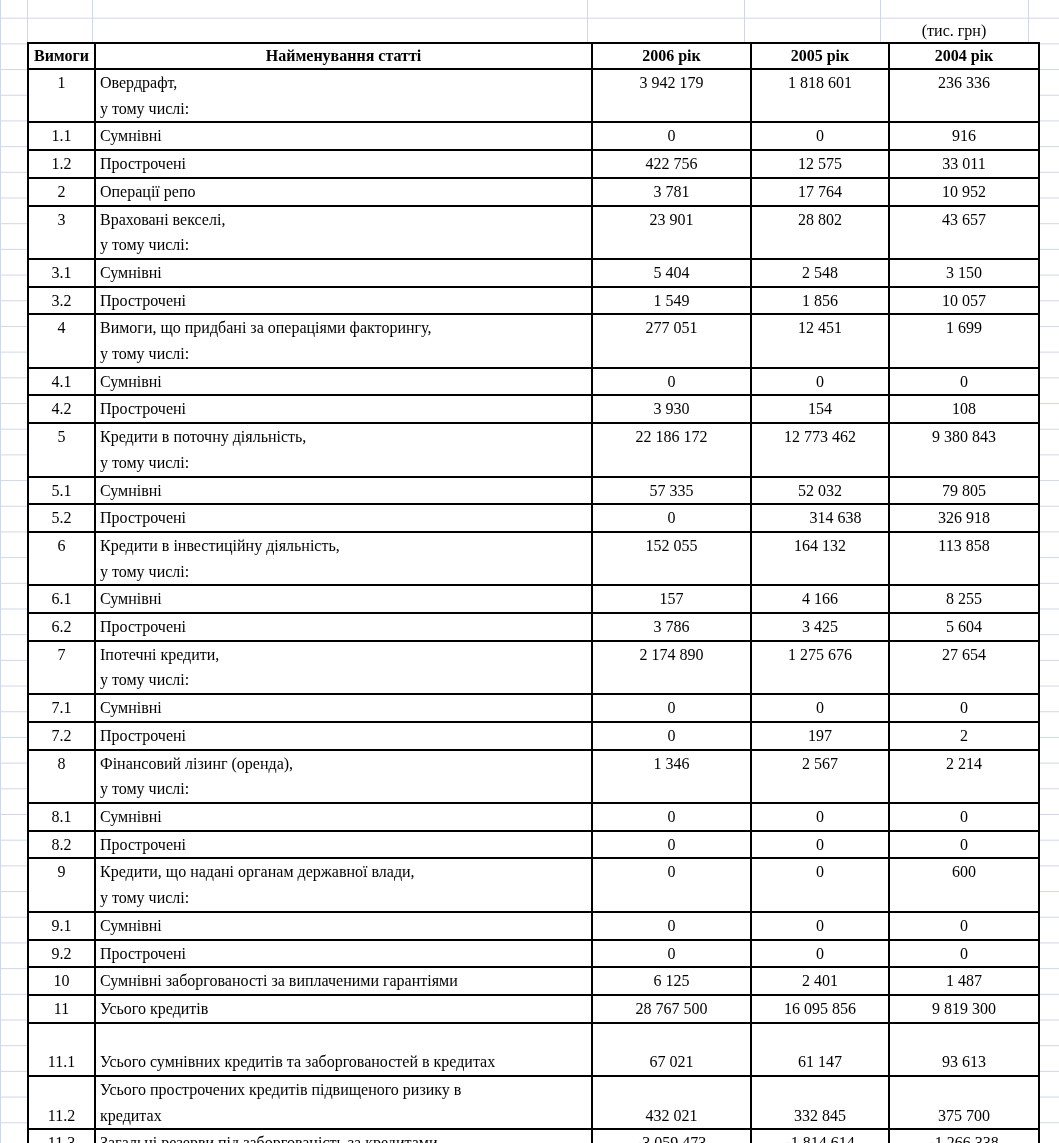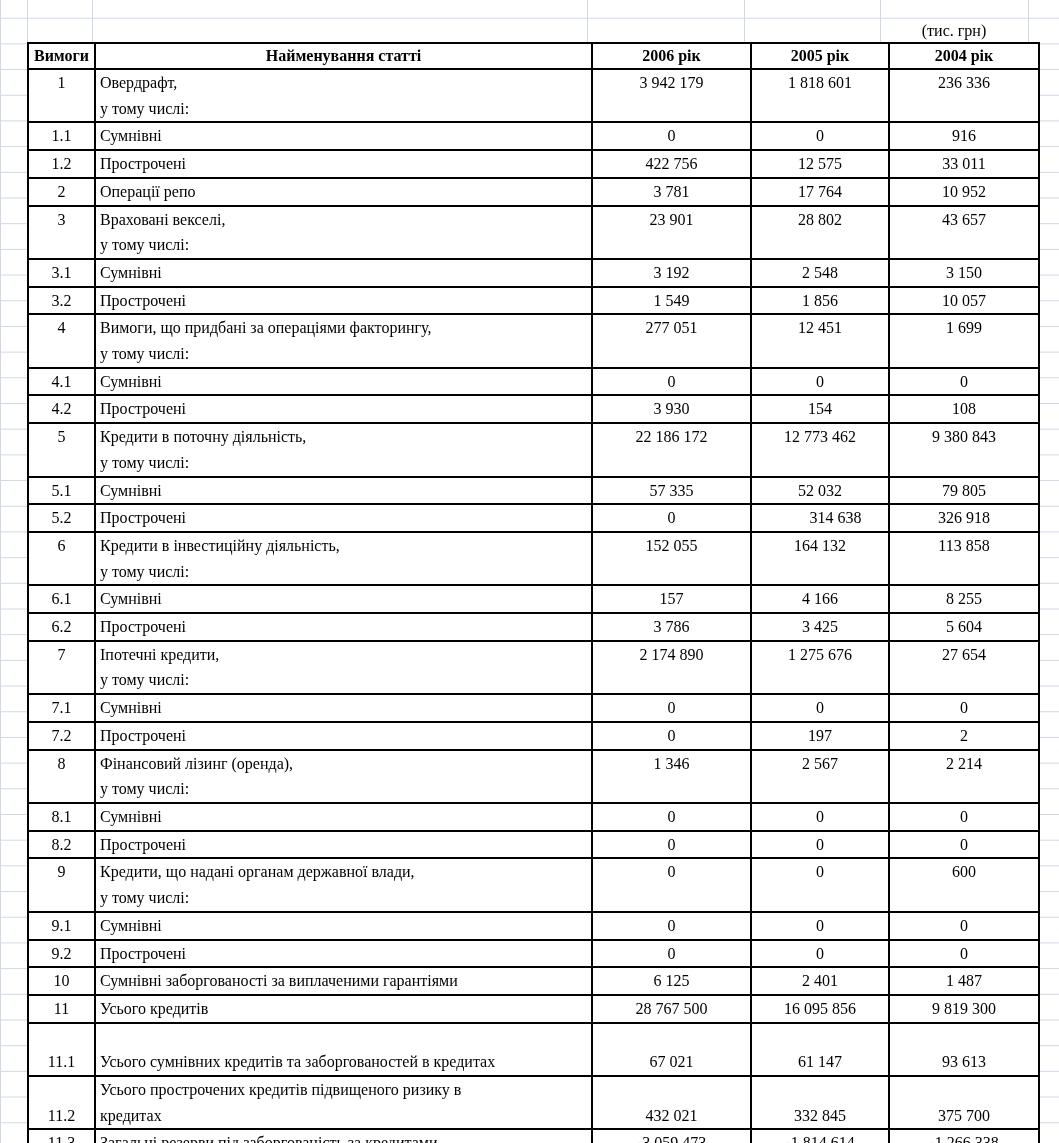--- a/index.html
+++ b/index.html
@@ -93,21 +93,21 @@
         </td>
         <td class="num" style="height:51.4px;">23 901</td>
         <td class="num" style="height:51.4px;">28 802</td>
         <td class="num" style="height:51.4px;border-radius:13px;">43 657</td>
       </tr>
       <tr>
         <td class="code" style="height:25.7px;">3.1</td>
         <td class="name" style="height:25.7px;">
           <span class="sub">Сумнівні</span>
         </td>
-        <td class="num" style="height:25.7px;">3 192</td>
+        <td class="num" style="height:25.7px;">5 404</td>
         <td class="num" style="height:25.7px;">2 548</td>
         <td class="num" style="height:25.7px;border-radius:12px;">3 150</td>
       </tr>
       <tr>
         <td class="code" style="height:25.7px;">3.2</td>
         <td class="name" style="height:25.7px;">
           <span class="sub">Прострочені</span>
         </td>
         <td class="num" style="height:25.7px;">1 549</td>
         <td class="num" style="height:25.7px;">1 856</td>

